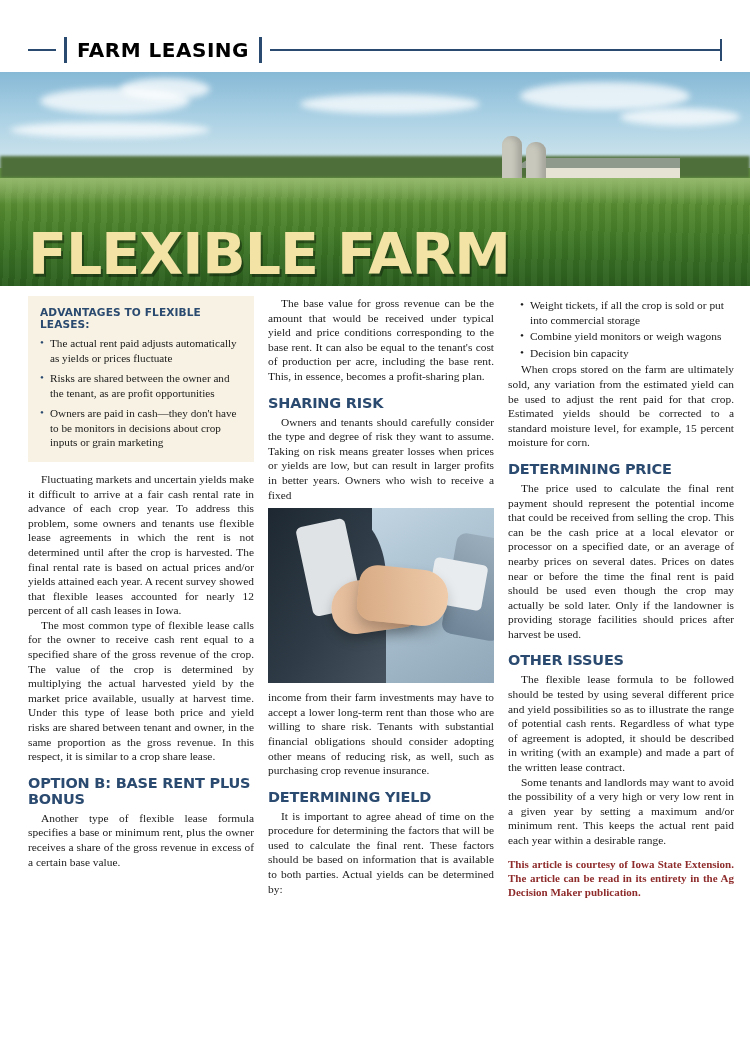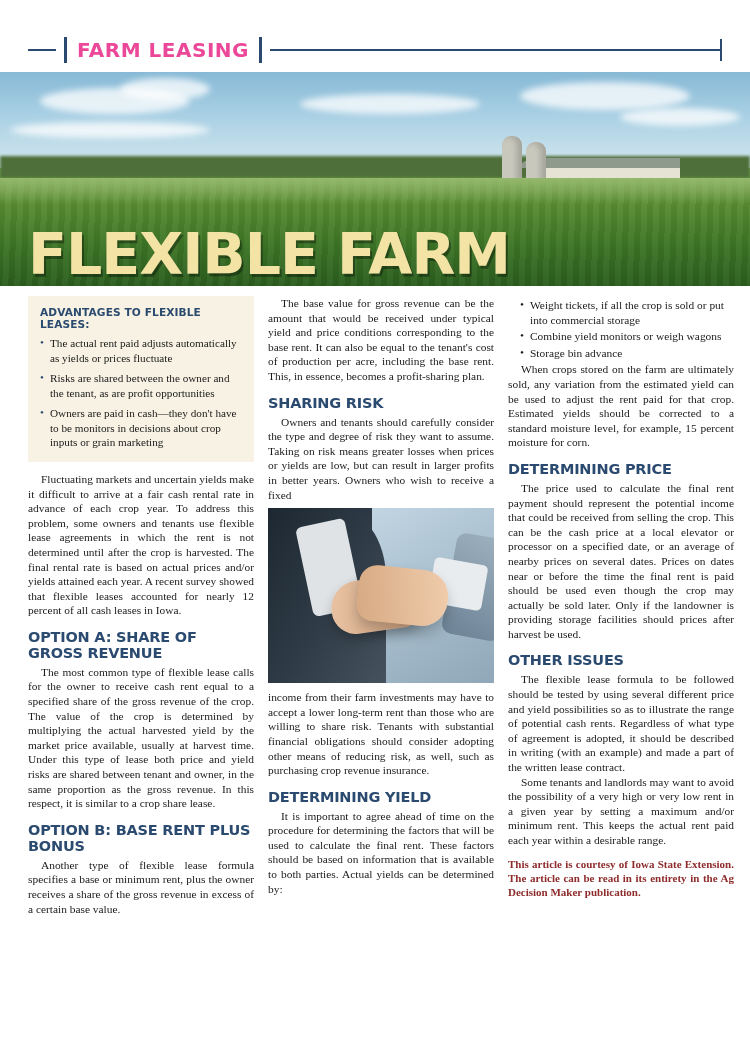--- a/index.html
+++ b/index.html
@@ -39,21 +39,21 @@
     width: 3px;
     height: 26px;
     background: #2b4a6f;
     margin-right: 10px;
   }
   .kicker {
     font-family: "DejaVu Sans", sans-serif;
     font-weight: bold;
     font-size: 20px;
     letter-spacing: 0.5px;
-    color: #ec4899;
+    color: #000000;
     white-space: nowrap;
   }
   .kicker-bar-right {
     width: 3px;
     height: 26px;
     background: #2b4a6f;
     margin-left: 10px;
   }
   .rule-right {
     flex: 1;
@@ -396,21 +396,20 @@
         <div class="adv-title">ADVANTAGES TO FLEXIBLE LEASES:</div>
         <ul class="adv-list">
           <li>The actual rent paid adjusts automatically as yields or prices fluctuate</li>
           <li>Risks are shared between the owner and the tenant, as are profit opportunities</li>
           <li>Owners are paid in cash—they don't have to be monitors in decisions about crop inputs or grain marketing</li>
         </ul>
       </div>
 
       <p>Fluctuating markets and uncertain yields make it difficult to arrive at a fair cash rental rate in advance of each crop year. To address this problem, some owners and tenants use flexible lease agreements in which the rent is not determined until after the crop is harvested. The final rental rate is based on actual prices and/or yields attained each year. A recent survey showed that flexible leases accounted for nearly 12 percent of all cash leases in Iowa.</p>
 
-      <h2 class="section">OPTION A: SHARE OF GROSS REVENUE</h2>
       <p>The most common type of flexible lease calls for the owner to receive cash rent equal to a specified share of the gross revenue of the crop. The value of the crop is determined by multiplying the actual harvested yield by the market price available, usually at harvest time. Under this type of lease both price and yield risks are shared between tenant and owner, in the same proportion as the gross revenue. In this respect, it is similar to a crop share lease.</p>
 
       <h2 class="section">OPTION B: BASE RENT PLUS BONUS</h2>
       <p>Another type of flexible lease formula specifies a base or minimum rent, plus the owner receives a share of the gross revenue in excess of a certain base value.</p>
     </div>
 
     <div class="col">
       <p>The base value for gross revenue can be the amount that would be received under typical yield and price conditions corresponding to the base rent. It can also be equal to the tenant's cost of production per acre, including the base rent. This, in essence, becomes a profit-sharing plan.</p>
 
       <h2 class="section">SHARING RISK</h2>
@@ -429,21 +428,21 @@
       <p class="noindent">income from their farm investments may have to accept a lower long-term rent than those who are willing to share risk. Tenants with substantial financial obligations should consider adopting other means of reducing risk, as well, such as purchasing crop revenue insurance.</p>
 
       <h2 class="section">DETERMINING YIELD</h2>
       <p>It is important to agree ahead of time on the procedure for determining the factors that will be used to calculate the final rent. These factors should be based on information that is available to both parties. Actual yields can be determined by:</p>
     </div>
 
     <div class="col">
       <ul class="plain">
         <li>Weight tickets, if all the crop is sold or put into commercial storage</li>
         <li>Combine yield monitors or weigh wagons</li>
-        <li>Storage bin advance</li>
+        <li>Decision bin capacity</li>
       </ul>
       <p>When crops stored on the farm are ultimately sold, any variation from the estimated yield can be used to adjust the rent paid for that crop. Estimated yields should be corrected to a standard moisture level, for example, 15 percent moisture for corn.</p>
 
       <h2 class="section">DETERMINING PRICE</h2>
       <p>The price used to calculate the final rent payment should represent the potential income that could be received from selling the crop. This can be the cash price at a local elevator or processor on a specified date, or an average of nearby prices on several dates. Prices on dates near or before the time the final rent is paid should be used even though the crop may actually be sold later. Only if the landowner is providing storage facilities should prices after harvest be used.</p>
 
       <h2 class="section">OTHER ISSUES</h2>
       <p>The flexible lease formula to be followed should be tested by using several different price and yield possibilities so as to illustrate the range of potential cash rents. Regardless of what type of agreement is adopted, it should be described in writing (with an example) and made a part of the written lease contract.</p>
       <p>Some tenants and landlords may want to avoid the possibility of a very high or very low rent in a given year by setting a maximum and/or minimum rent. This keeps the actual rent paid each year within a desirable range.</p>
 

